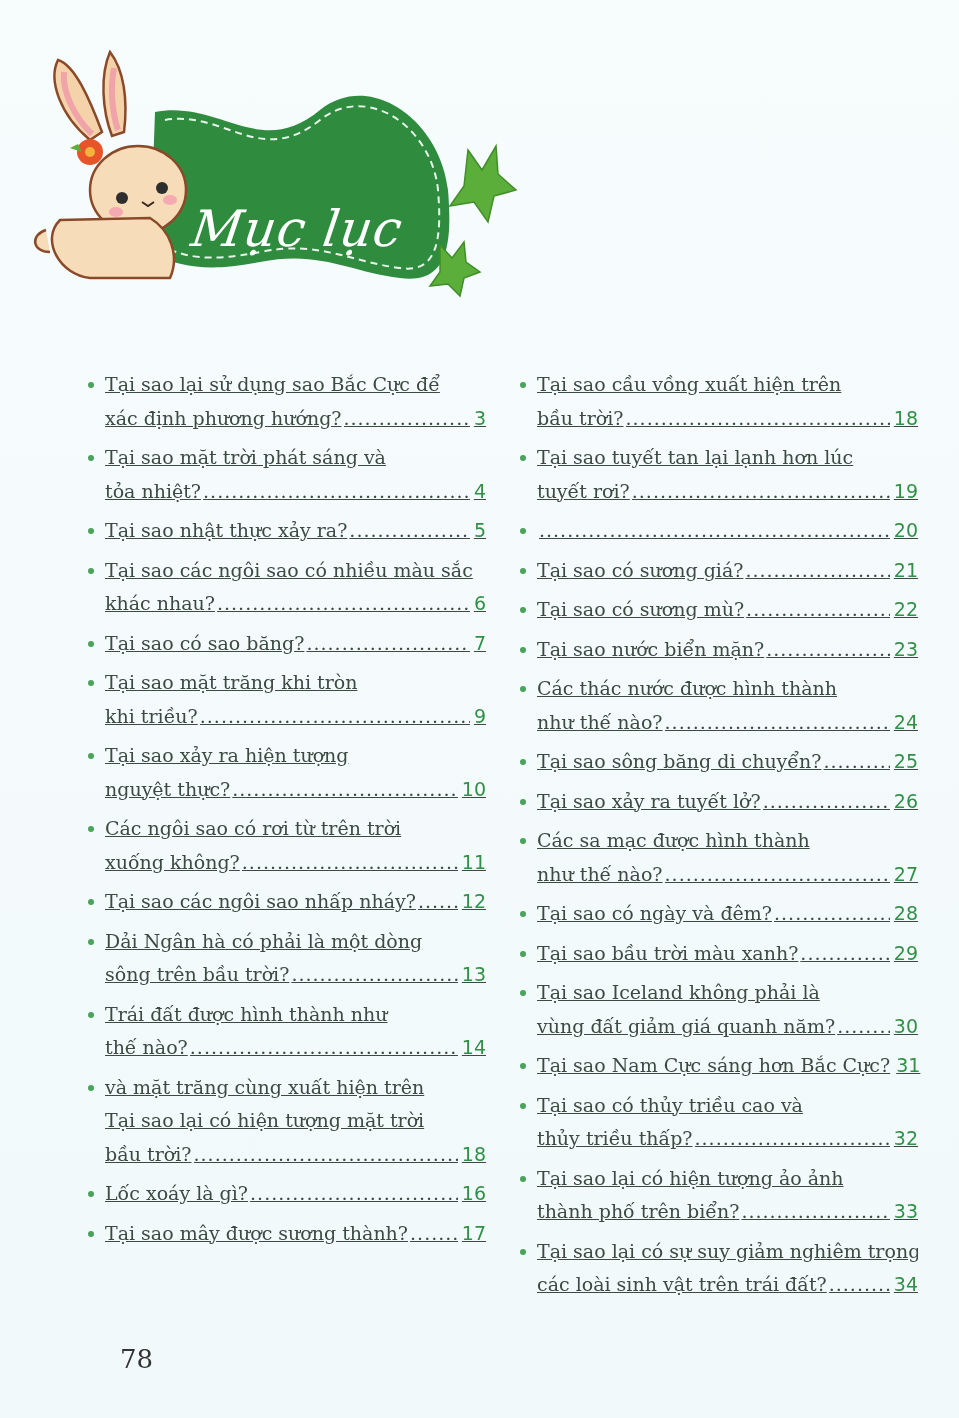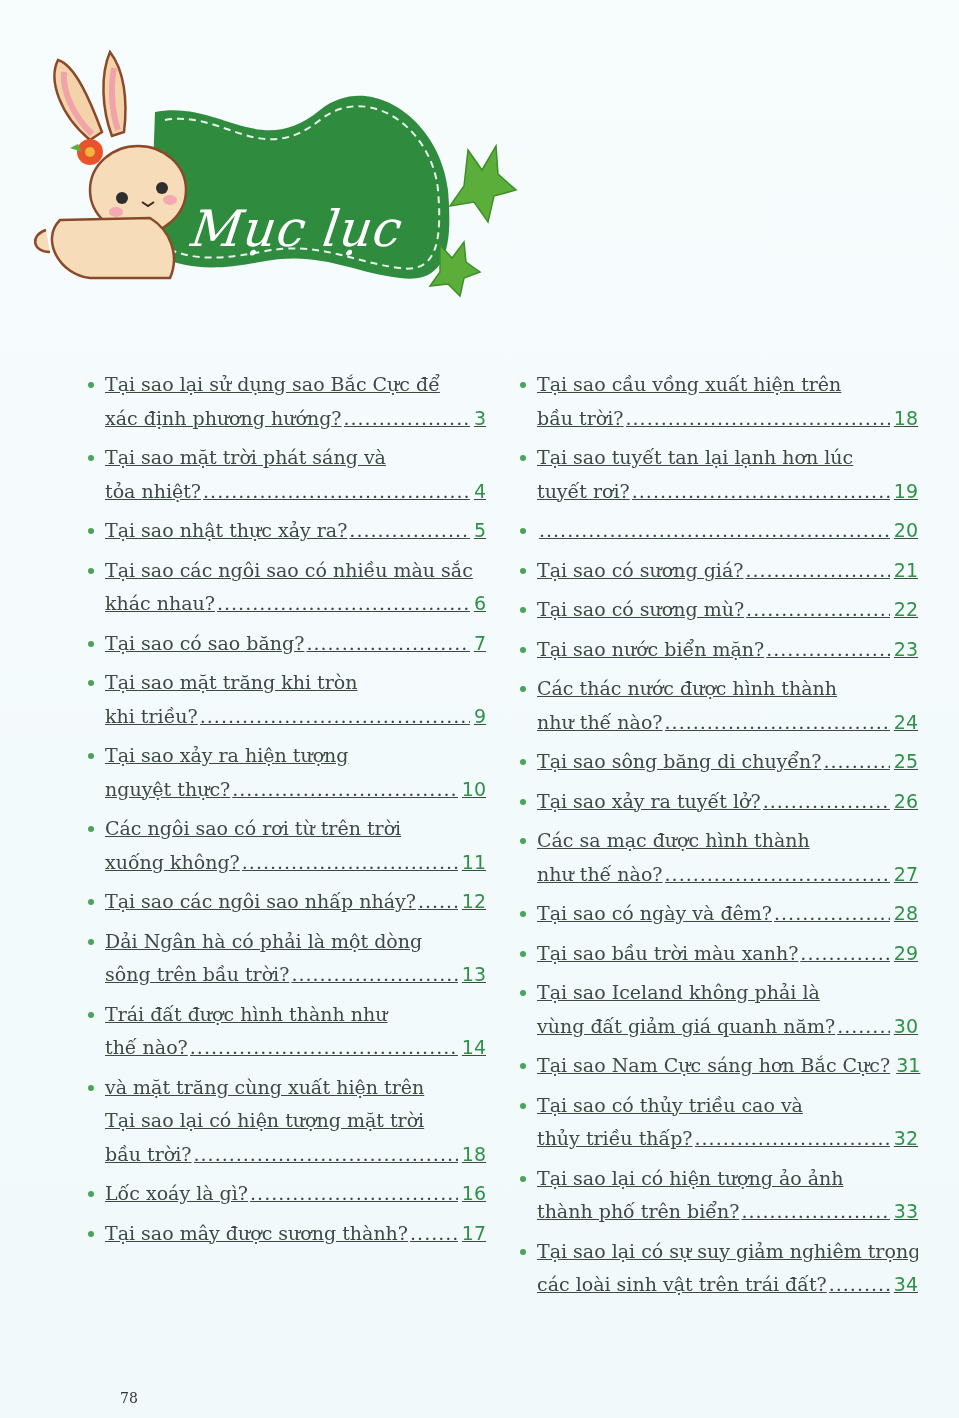--- a/index.html
+++ b/index.html
@@ -36,23 +36,22 @@
   .entry .last { display: flex; align-items: baseline; padding-left: 17px; }
   .entry .last .txt { white-space: nowrap; flex: 0 0 auto; }
   .entry .last .dots {
     flex: 1 1 auto; overflow: hidden; white-space: nowrap; margin: 0 4px 0 2px;
     color: #3c4a42; letter-spacing: 1px;
   }
   .entry .last .dots::before { content: "...................................................................................................."; }
   .entry .last .num { flex: 0 0 auto; color: #2f9147; font-family: "DejaVu Sans", "Liberation Sans", sans-serif; font-size: 19px; }
 
   .page-number {
-    position: absolute; left: 120px; top: 1344px; font-size: 14px; color: #333;
+    position: absolute; left: 120px; top: 1344px; font-size: 26px; color: #333;
     font-family: "DejaVu Serif", "Liberation Serif", serif;
-    margin-top: 46px;
   }
 </style>
 </head>
 <body>
 
 <div class="page">
 
   <div class="header">
     <svg width="500" height="260" viewBox="0 0 500 260">
 

